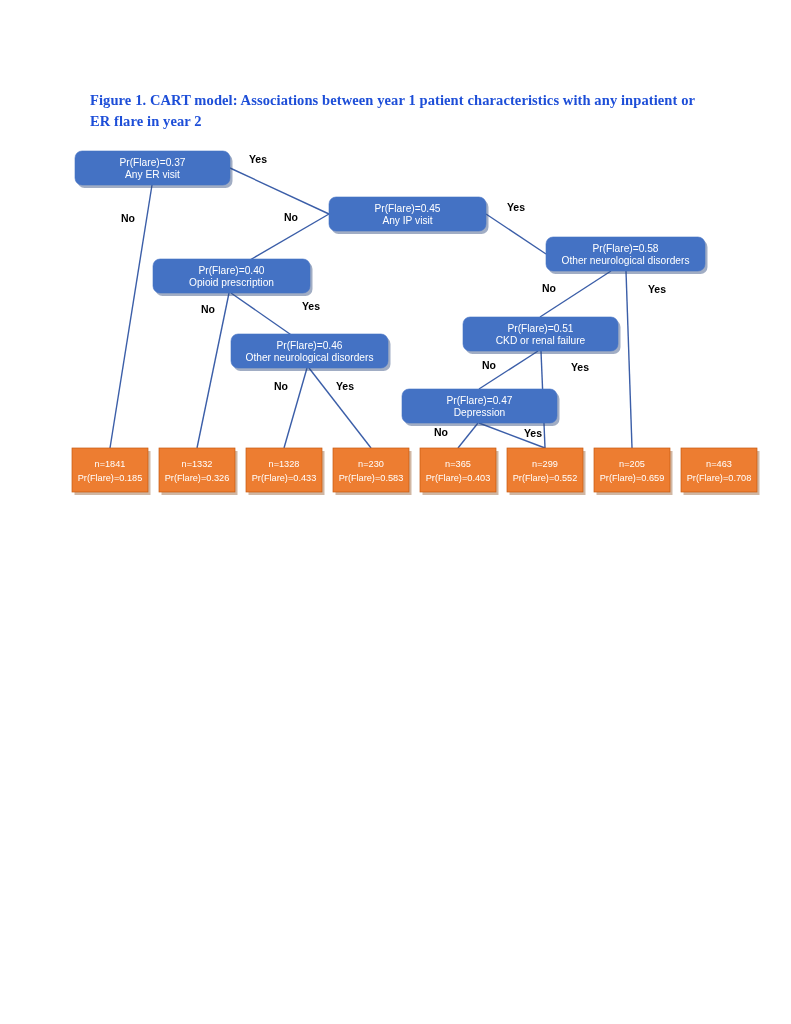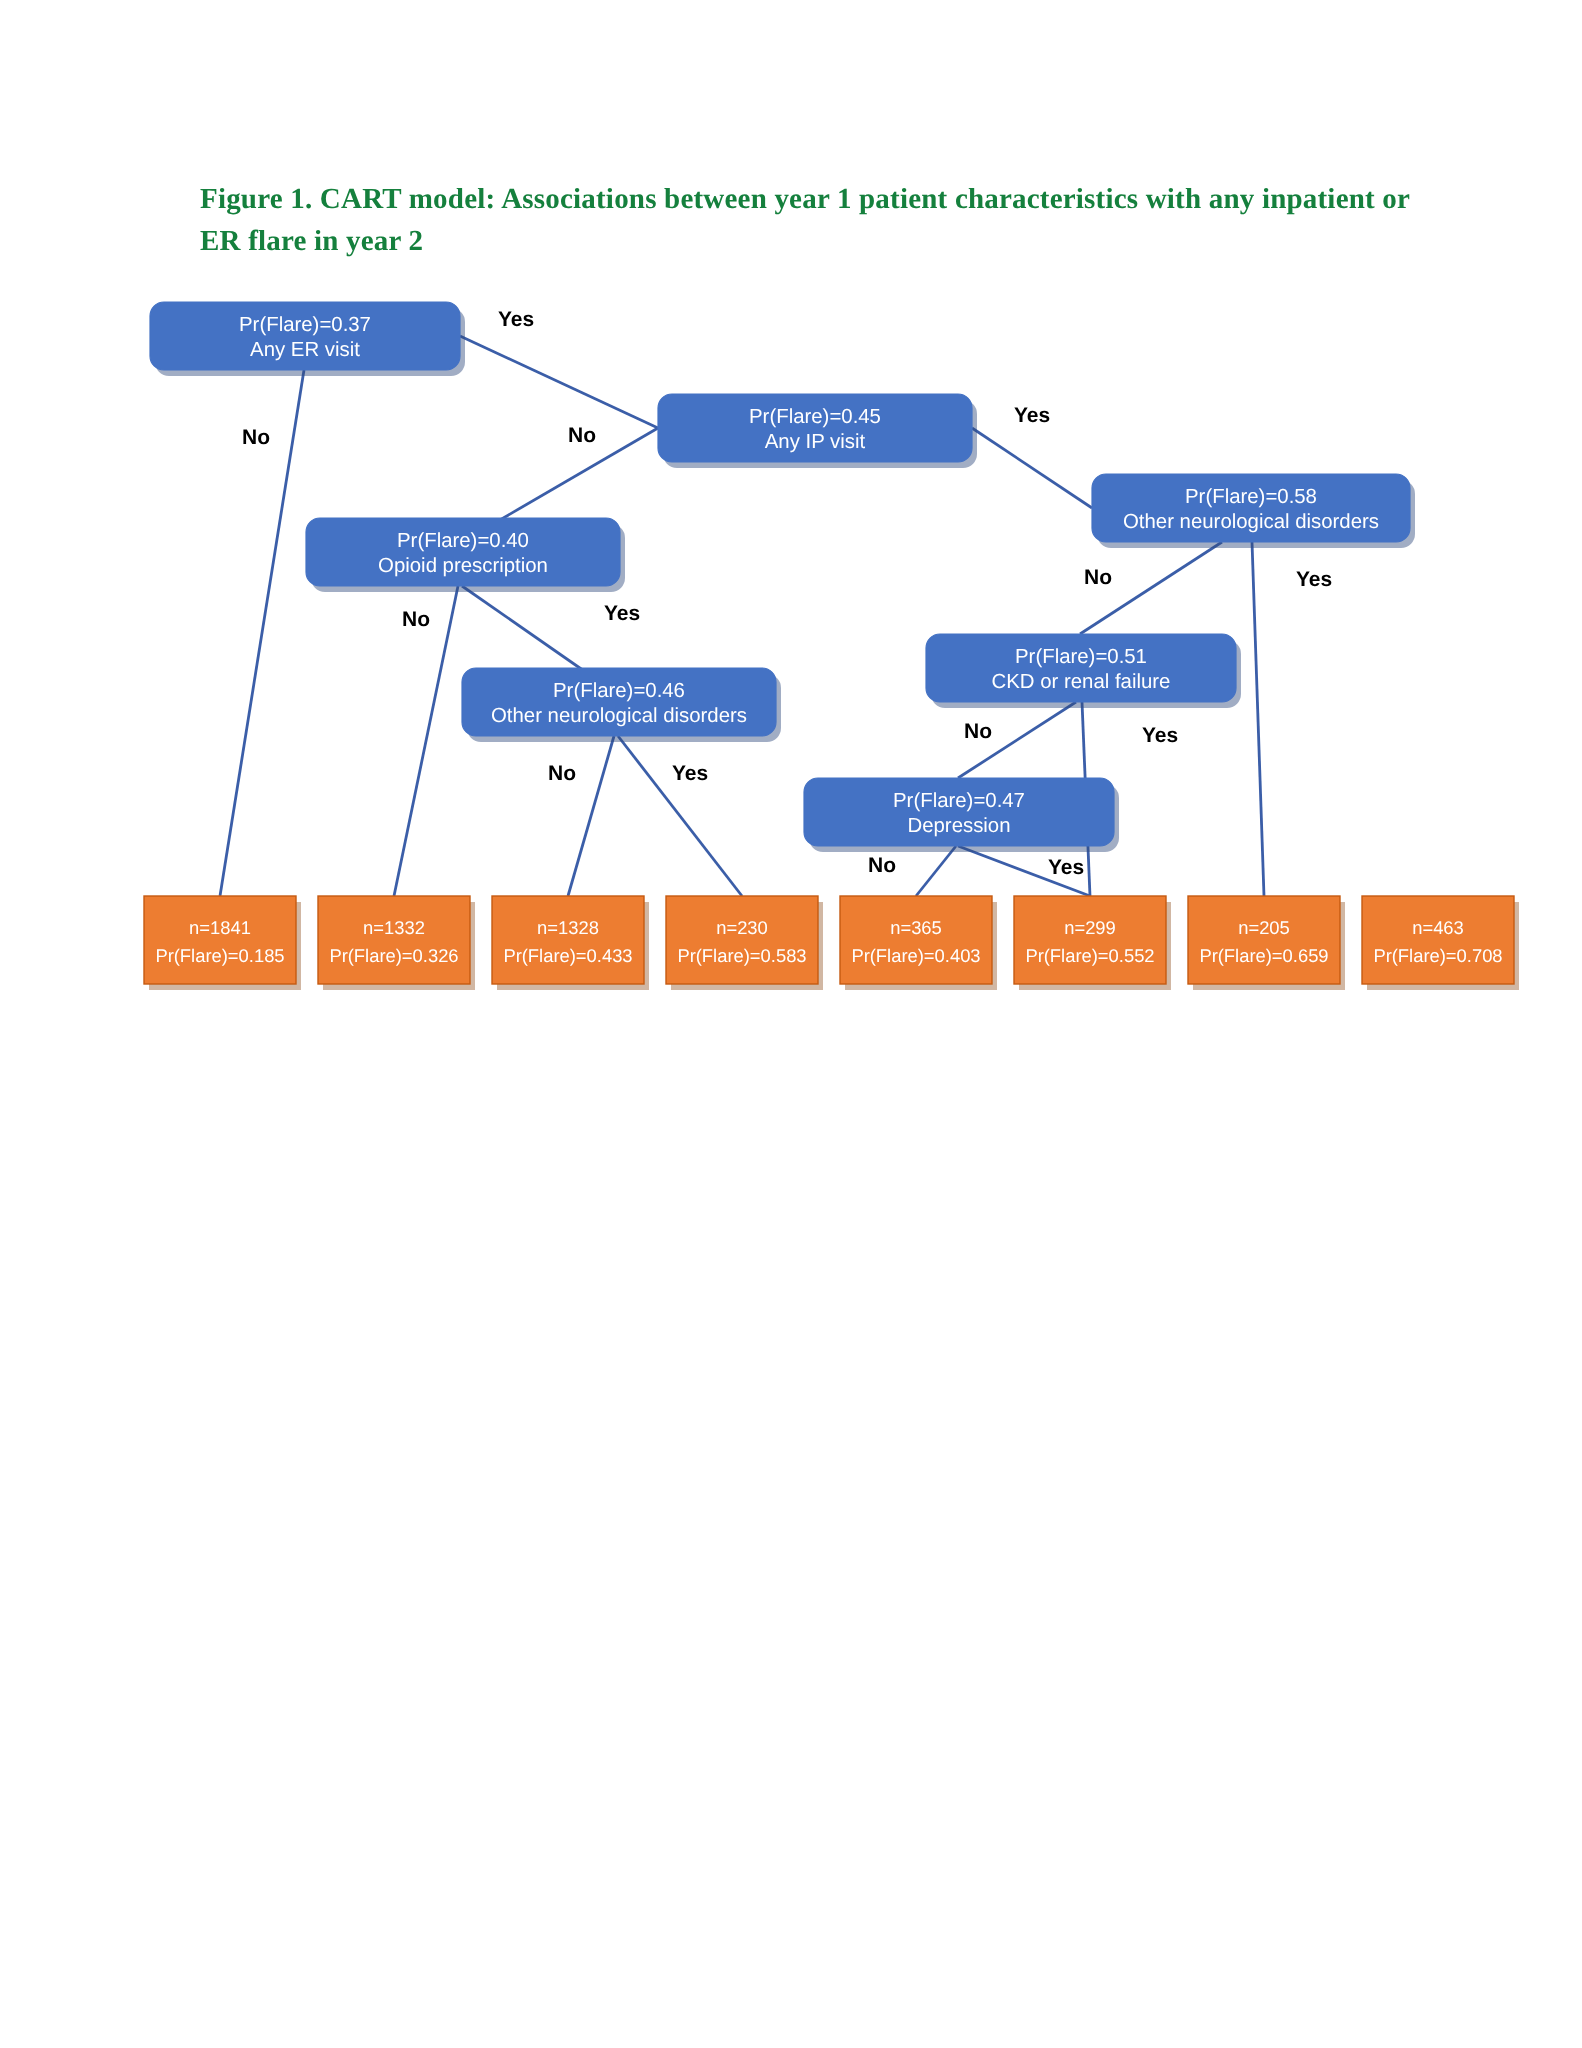--- a/index.html
+++ b/index.html
@@ -15,28 +15,28 @@
     overflow: hidden;
   }
   #page {
     position: relative;
     width: 791px;
     height: 1024px;
     background: #ffffff;
   }
   #figure-title {
     position: absolute;
-    left: 100px;
+    left: 90px;
     top: 90px;
     width: 620px;
     font-family: "Liberation Serif", serif;
     font-weight: bold;
     font-size: 14.5px;
     line-height: 1.45;
-    color: #15803d;
+    color: #1d4ed8;
     letter-spacing: 0.1px;
   }
   #tree-svg {
     position: absolute;
     left: 0;
     top: 0;
     width: 791px;
     height: 1024px;
   }
   .edge-line {

